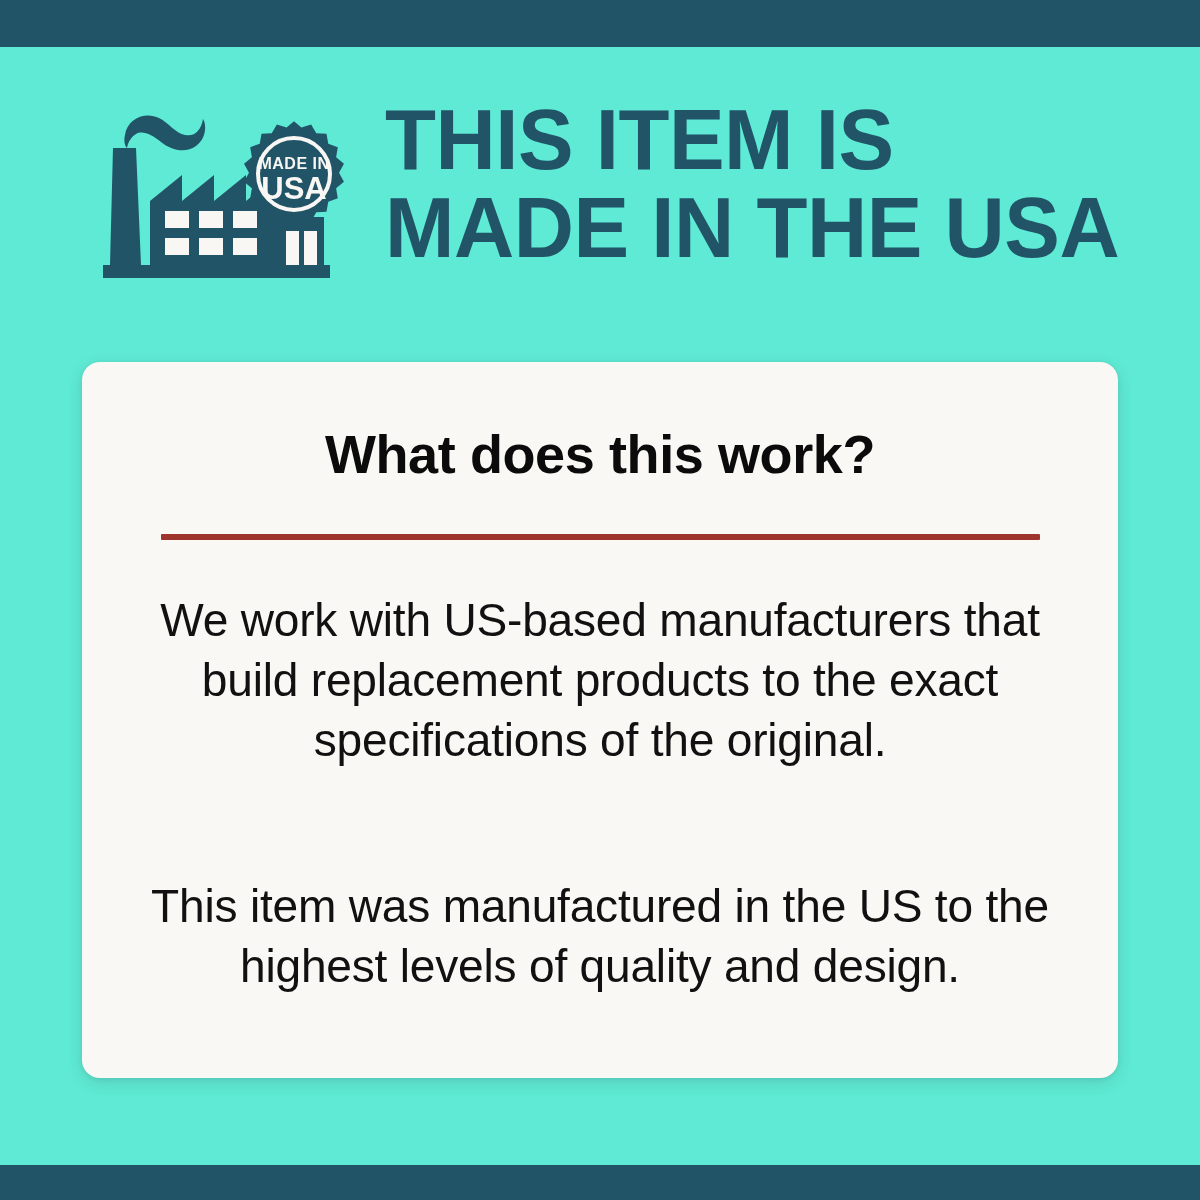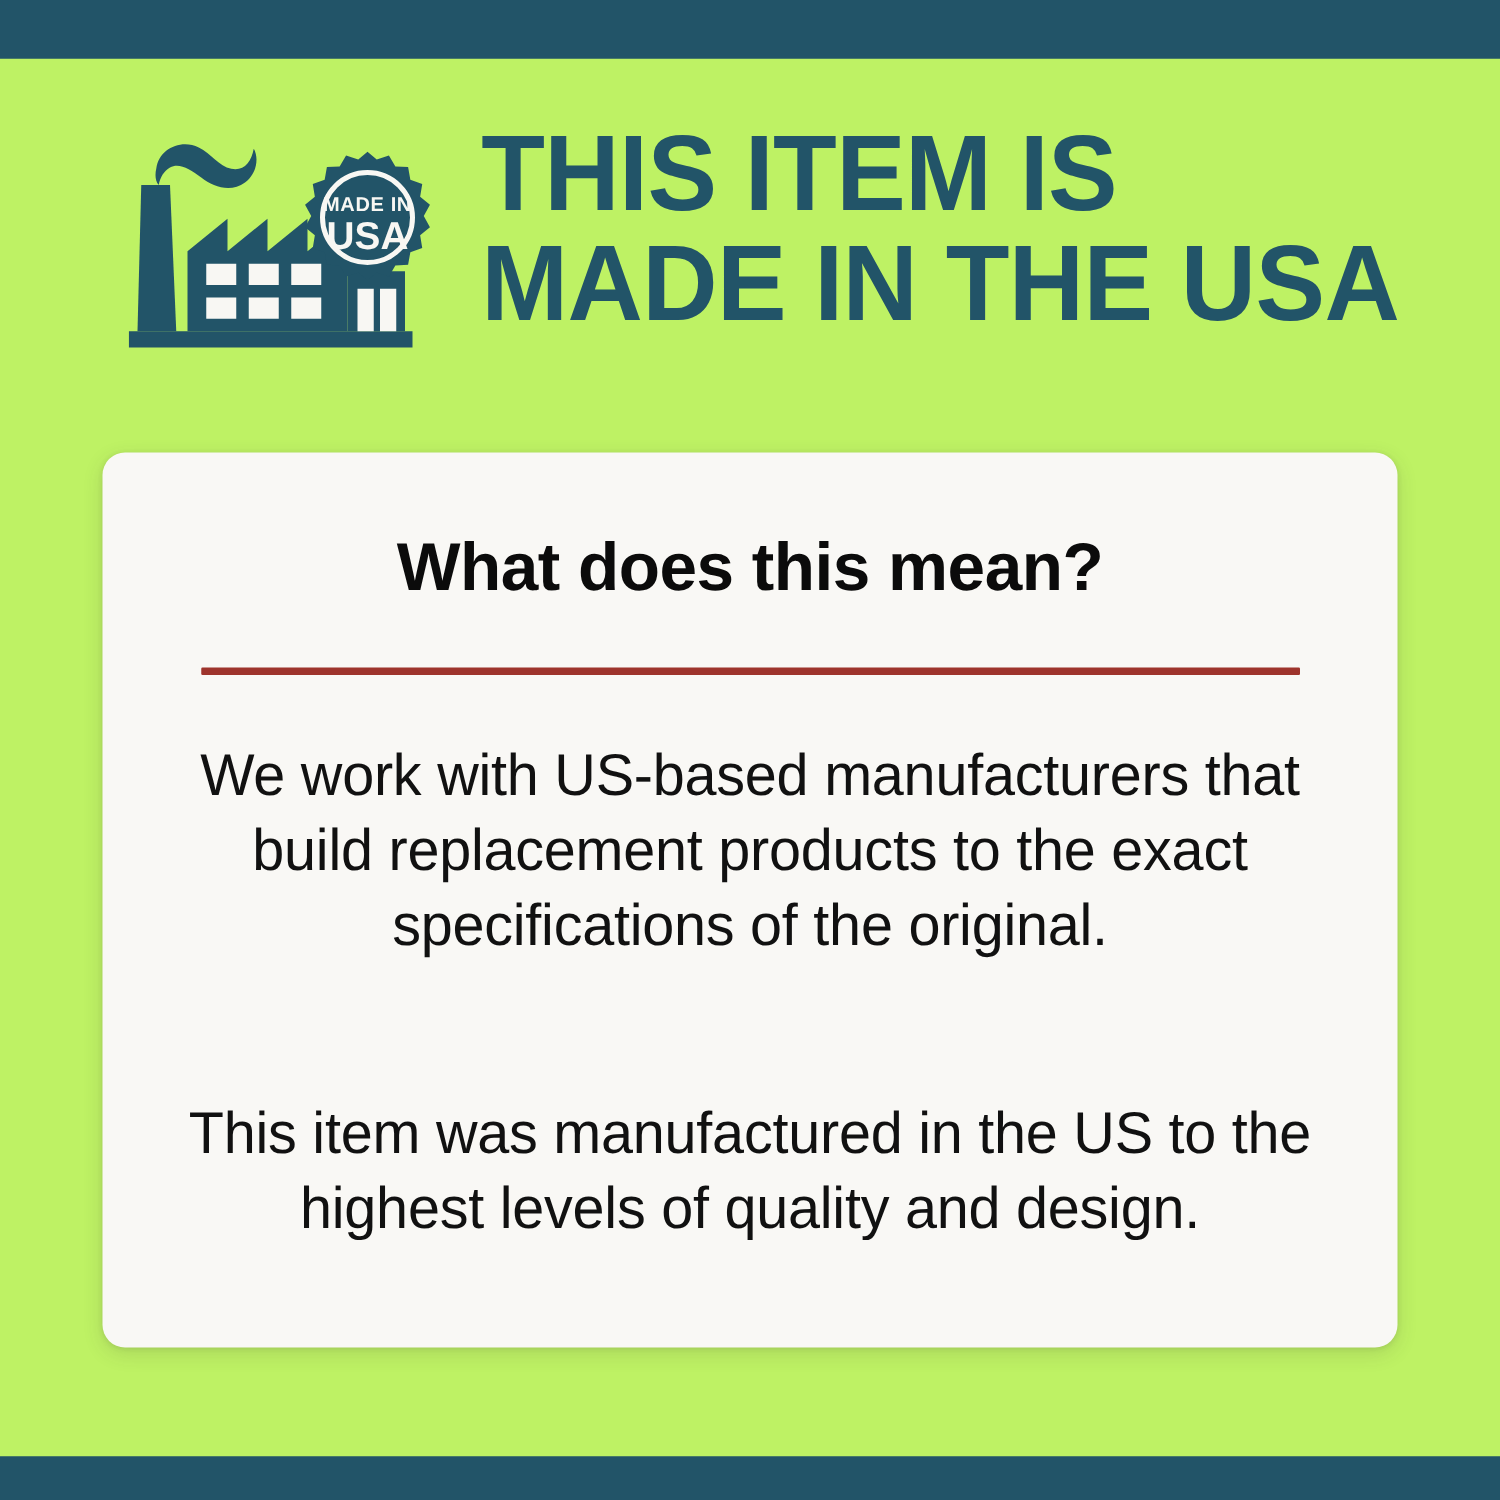--- a/index.html
+++ b/index.html
@@ -12,21 +12,21 @@
     height: 1200px;
     background: #f8f7f3;
     font-family: "Liberation Sans", "DejaVu Sans", sans-serif;
     overflow: hidden;
   }
 
   .page {
     position: relative;
     width: 1200px;
     height: 1200px;
-    background: #bef264;
+    background: #5eead4;
     box-sizing: border-box;
   }
 
   
   .band {
     position: absolute;
     left: 0;
     width: 1200px;
     background: #225468;
   }
@@ -190,21 +190,21 @@
 
     <div class="headline">
       <span class="line1">THIS ITEM IS</span>
       <span class="line2">MADE IN THE USA</span>
     </div>
 
   </div>
 
   <div class="card">
 
-    <div class="card-title">What does this mean?</div>
+    <div class="card-title">What does this work?</div>
 
     <div class="divider"></div>
 
     <div class="body-text para-1">We work with US-based manufacturers that build replacement products to the exact specifications of the original.</div>
     <div class="body-text para-2">This item was manufactured in the US to the highest levels of quality and design.</div>
 
   </div>
 
 </div>
 

